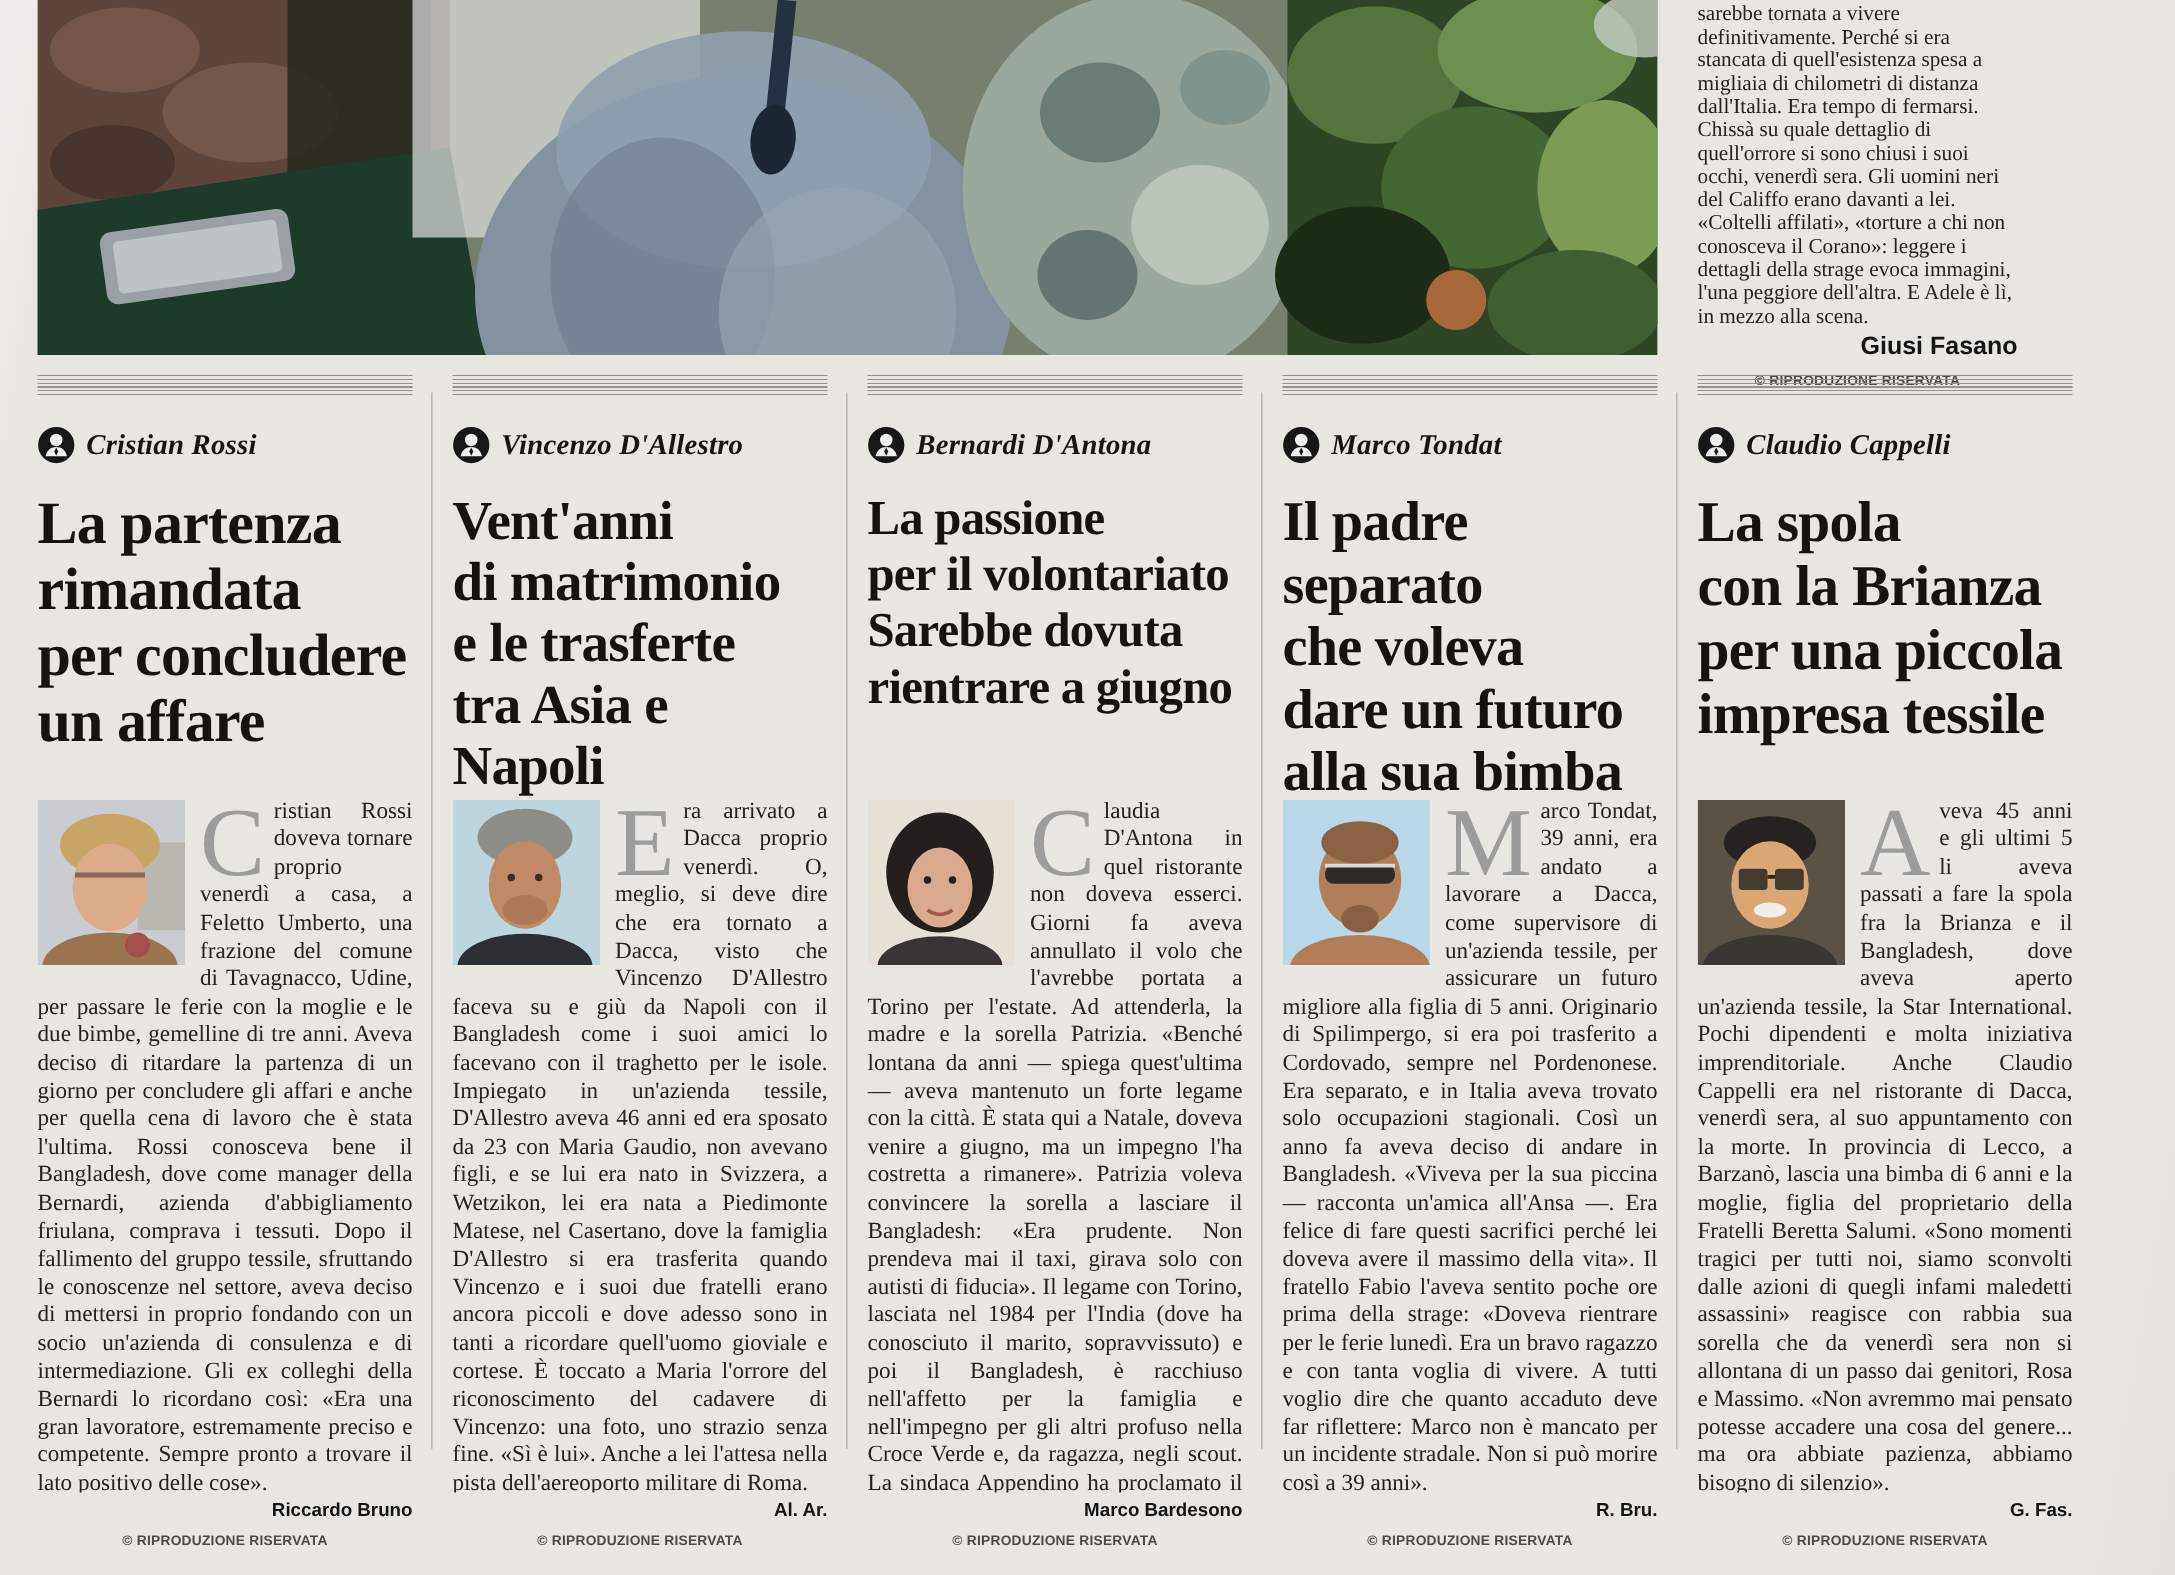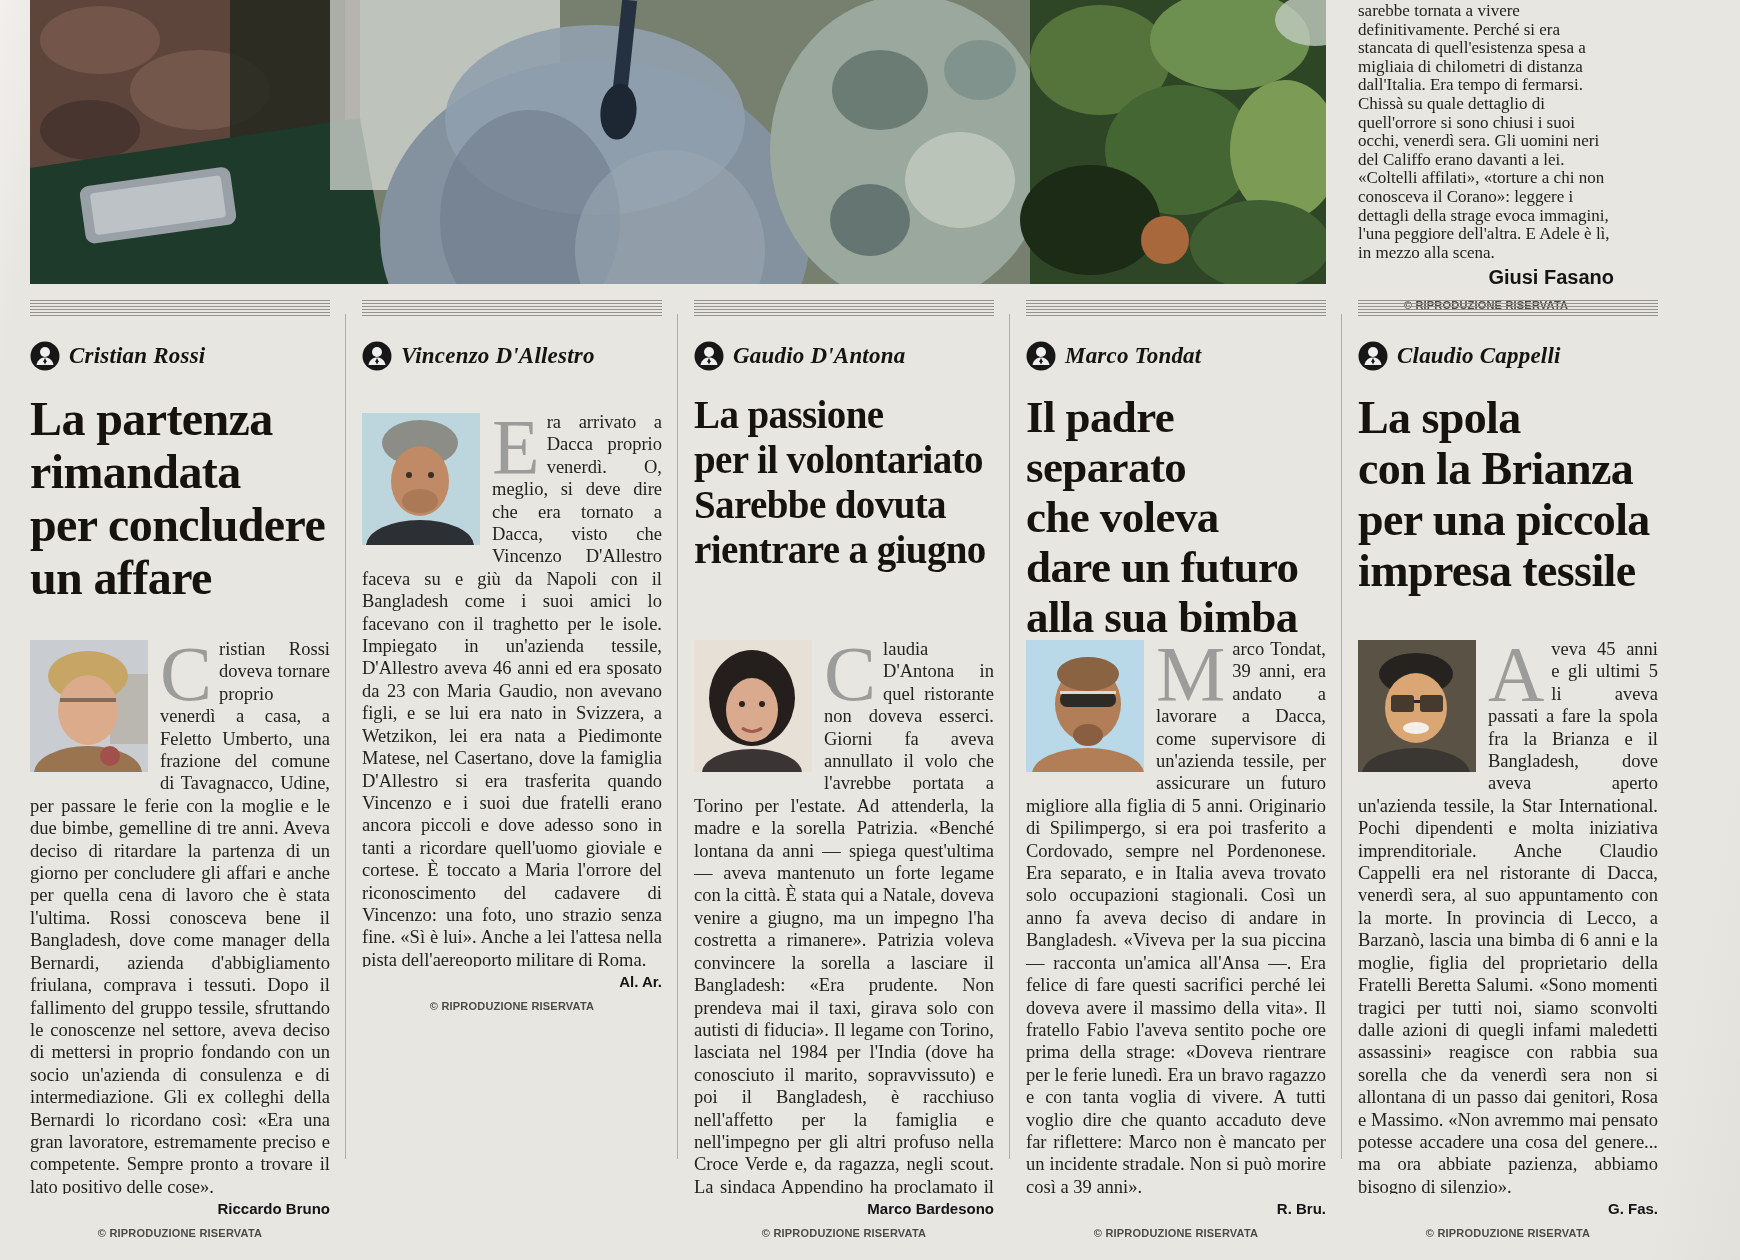--- a/index.html
+++ b/index.html
@@ -135,20 +135,24 @@
       <div class="staff"></div>
       <div class="kicker">
         <svg class="person-icon" viewBox="0 0 30 30">
             <circle cx="15" cy="15" r="14.5" fill="#171717"></circle>
             <circle cx="15" cy="11" r="5" fill="#efefef"></circle>
             <path d="M6.5 24c.8-5 4.4-7.5 8.5-7.5s7.7 2.5 8.5 7.5z" fill="#efefef"></path>
             <path d="M15 17l-1.6 3.2 1.6 3.4 1.6-3.4z" fill="#171717"></path>
           </svg>
         <span class="kicker-name">Vincenzo D'Allestro</span>
       </div>
+      <div class="headline">Vent'anni
+di matrimonio
+e le trasferte
+tra Asia e Napoli</div>
       <div class="body-wrap">
         <svg class="portrait" width="118" height="132" viewBox="0 0 118 132">
           <rect width="118" height="132" fill="#bdd6de"></rect>
           <ellipse cx="58" cy="30" rx="38" ry="23" fill="#8d8d88"></ellipse>
             <ellipse cx="58" cy="68" rx="29" ry="35" fill="#c08a66"></ellipse>
           <ellipse cx="58" cy="88" rx="18" ry="12" fill="#a57452" opacity=".8"></ellipse>
           <circle cx="47" cy="62" r="3" fill="#3a2d24"></circle>
             <circle cx="69" cy="62" r="3" fill="#3a2d24"></circle>
           <ellipse cx="58" cy="133" rx="54" ry="26" fill="#2c3034"></ellipse>
         </svg>
@@ -162,21 +166,21 @@
 
     <div class="col art-2">
       <div class="staff"></div>
       <div class="kicker">
         <svg class="person-icon" viewBox="0 0 30 30">
             <circle cx="15" cy="15" r="14.5" fill="#171717"></circle>
             <circle cx="15" cy="11" r="5" fill="#efefef"></circle>
             <path d="M6.5 24c.8-5 4.4-7.5 8.5-7.5s7.7 2.5 8.5 7.5z" fill="#efefef"></path>
             <path d="M15 17l-1.6 3.2 1.6 3.4 1.6-3.4z" fill="#171717"></path>
           </svg>
-        <span class="kicker-name">Gaudio D'Antona</span>
+        <span class="kicker-name">Bernardi D'Antona</span>
       </div>
       <div class="headline">La passione
 per il volontariato
 Sarebbe dovuta
 rientrare a giugno</div>
       <div class="body-wrap">
         <svg class="portrait" width="118" height="132" viewBox="0 0 118 132">
           <rect width="118" height="132" fill="#e6e0d7"></rect>
           <ellipse cx="58" cy="58" rx="43" ry="48" fill="#241e1d"></ellipse>
             <ellipse cx="58" cy="70" rx="26" ry="32" fill="#d9aa8d"></ellipse>

